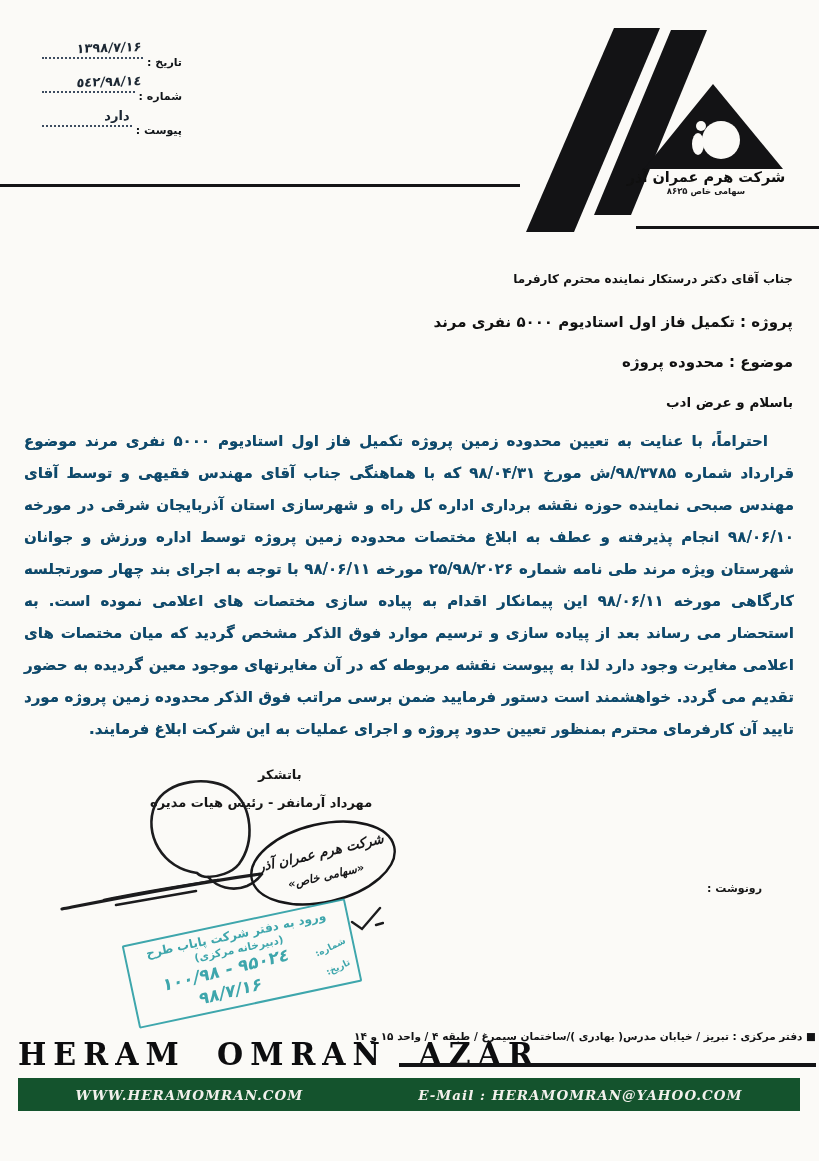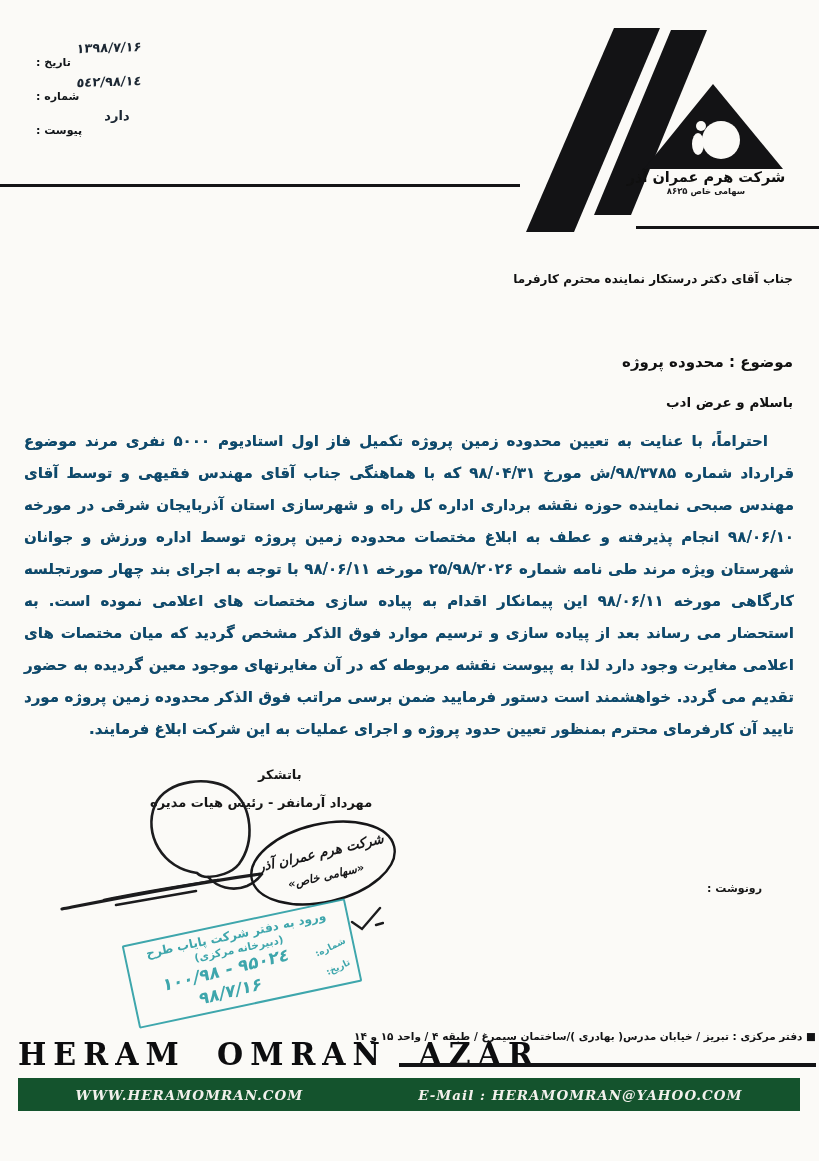--- a/index.html
+++ b/index.html
@@ -8,21 +8,21 @@
     background:#fbfaf7;overflow:hidden;
     font-family:"DejaVu Sans",sans-serif;color:#171717;
   }
   
   .meta{position:absolute;left:36px;top:40px;width:146px;direction:rtl;}
   .meta-hand{
     font-weight:700;font-size:13px;color:#1c2733;letter-spacing:.5px;
     transform:rotate(-2deg) skewX(-6deg);direction:ltr;text-align:center;
     width:110px;margin-right:18px;
   }
-  .meta-row{display:flex;align-items:flex-end;direction:rtl;height:15px;margin:1px 0 3px 0;flex-direction:column;}
+  .meta-row{display:flex;align-items:flex-start;direction:rtl;height:15px;margin:1px 0 3px 0;}
   .meta-lbl{font-weight:700;font-size:11px;white-space:nowrap;color:#101418;}
   .meta-dots{flex:1;border-bottom:2px dotted #3d4c60;margin:0 4px 3px 6px;height:1px;}
   
   .logo-svg{position:absolute;left:500px;top:18px;}
   .logo-text{position:absolute;left:612px;top:169px;width:188px;text-align:center;direction:rtl;}
   .logo-company{font-weight:700;font-size:14.5px;color:#101010;white-space:nowrap;}
   .logo-sub{font-weight:700;font-size:8.5px;color:#18181a;letter-spacing:1px;margin-top:1px;}
   .rule-left{position:absolute;left:0;top:184px;width:520px;height:3px;background:#141416;}
   .rule-right{position:absolute;left:636px;top:226px;width:183px;height:3px;background:#141416;}
   
@@ -109,20 +109,21 @@
     <circle cx="201" cy="108" r="5" fill="#fbfaf7"></circle>
   </svg>
   <div class="logo-text">
     <div class="logo-company">شرکت هرم عمران آذر</div>
     <div class="logo-sub">سهامی خاص ۸۶۳۵</div>
   </div>
   <div class="rule-left"></div>
   <div class="rule-right"></div>
 
   <div class="h-line h-recipient">جناب آقای دکتر درستکار نماینده محترم کارفرما</div>
+  <div class="h-line h-project">پروژه : تکمیل فاز اول استادیوم ۵۰۰۰ نفری مرند</div>
   <div class="h-line h-subject">موضوع : محدوده پروژه</div>
   <div class="h-line h-salute">باسلام و عرض ادب</div>
 
   <div class="body-text" style="text-indent:26px;">احتراماً، با عنایت به تعیین محدوده زمین پروژه تکمیل فاز اول استادیوم ۵۰۰۰ نفری مرند موضوع قرارداد شماره ۹۸/۳۷۸۵/ش مورخ ۹۸/۰۴/۳۱ که با هماهنگی جناب آقای مهندس فقیهی و توسط آقای مهندس صبحی نماینده حوزه نقشه برداری اداره کل راه و شهرسازی استان آذربایجان شرقی در مورخه ۹۸/۰۶/۱۰ انجام پذیرفته و عطف به ابلاغ مختصات محدوده زمین پروژه توسط اداره ورزش و جوانان شهرستان ویژه مرند طی نامه شماره ۲۵/۹۸/۲۰۲۶ مورخه ۹۸/۰۶/۱۱ با توجه به اجرای بند چهار صورتجلسه کارگاهی مورخه ۹۸/۰۶/۱۱ این پیمانکار اقدام به پیاده سازی مختصات های اعلامی نموده است. به استحضار می رساند بعد از پیاده سازی و ترسیم موارد فوق الذکر مشخص گردید که میان مختصات های اعلامی مغایرت وجود دارد لذا به پیوست نقشه مربوطه که در آن مغایرتهای موجود معین گردیده به حضور تقدیم می گردد. خواهشمند است دستور فرمایید ضمن برسی مراتب فوق الذکر محدوده زمین پروژه مورد تایید آن کارفرمای محترم بمنظور تعیین حدود پروژه و اجرای عملیات به این شرکت ابلاغ فرمایند.</div>
 
   <div class="sig-thanks">باتشکر</div>
   <div class="sig-name">مهرداد آرمانفر - رئیس هیات مدیره</div>
 
   <svg class="sig-svg" width="240" height="135" viewBox="0 0 240 135">
     <g fill="none" stroke="#1c1c1e" stroke-width="2.6" stroke-linecap="round">

